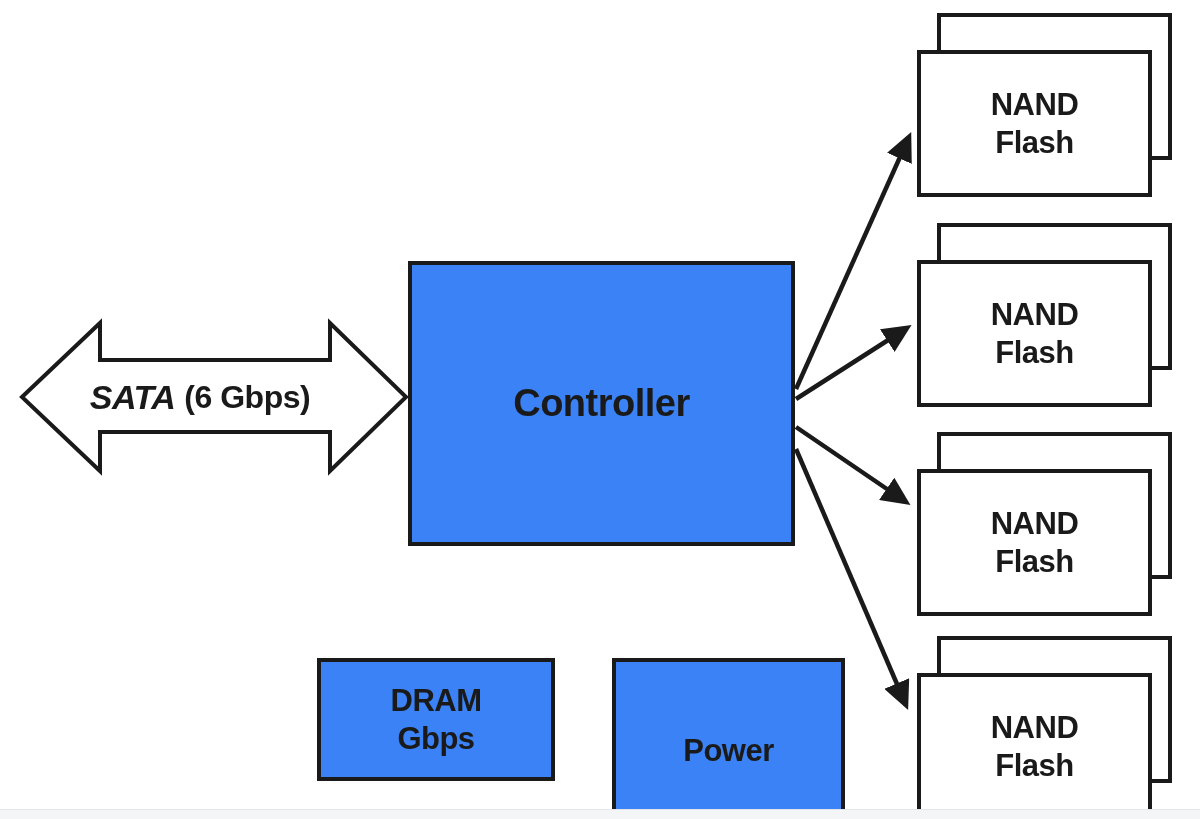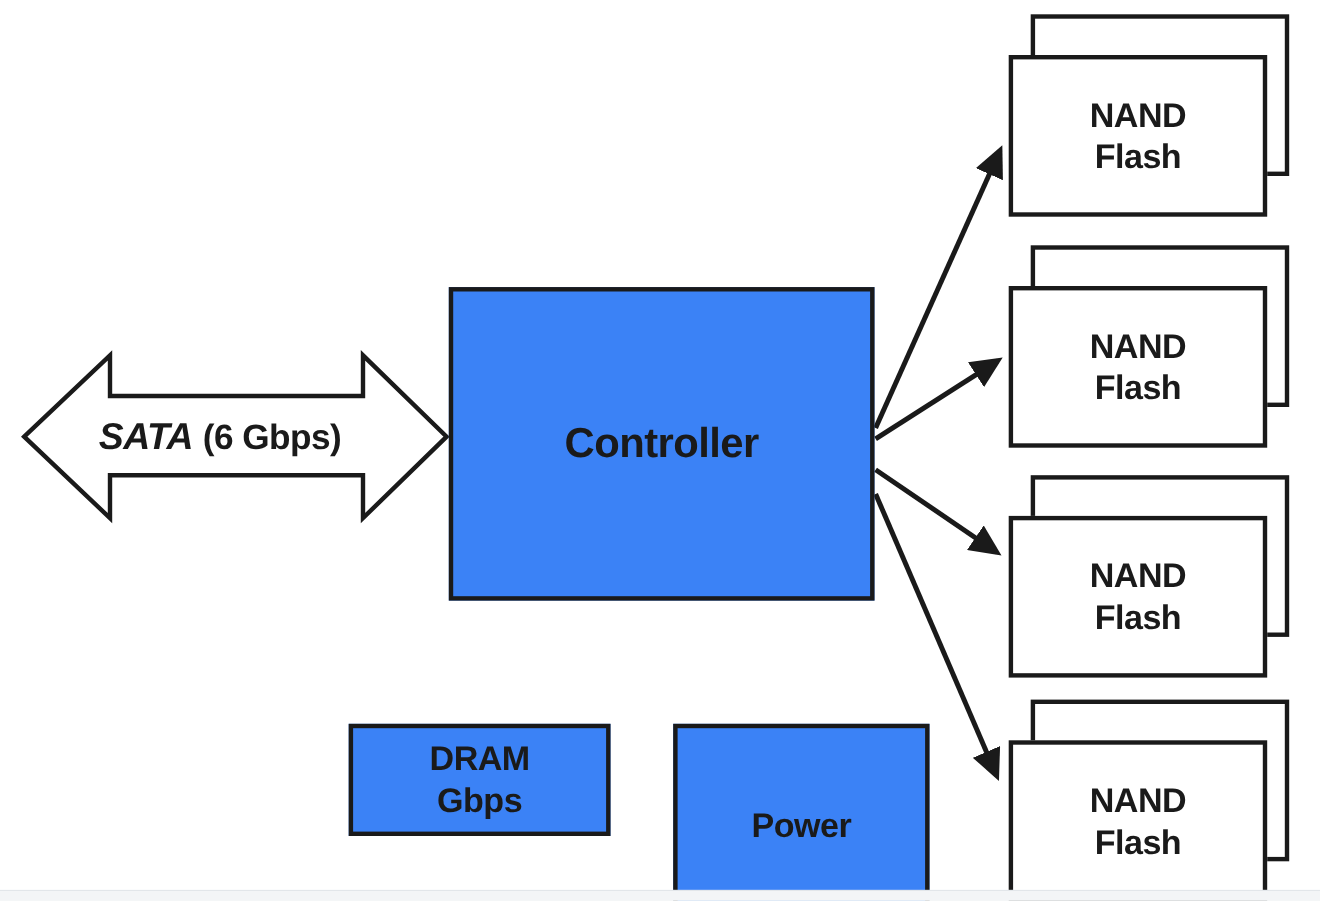--- a/index.html
+++ b/index.html
@@ -130,21 +130,21 @@
     </div>
   </div>
 
   <div class="nand-group" style="left:917px; top:636px;">
     <div class="nand-back"></div>
     <div class="nand-front">
       <span class="label small-label"><span>NAND</span><br><span>Flash</span></span>
     </div>
   </div>
 
-  <div class="box" style="left:317px; top:658px; width:238px; height:102px;">
+  <div class="box" style="left:317px; top:658px; width:238px; height:123px;">
     <span class="label small-label"><span>DRAM</span><br><span>Gbps</span></span>
   </div>
 
   <div class="box" style="left:612px; top:658px; width:233px; height:185px;">
     <span class="label small-label"><span>Power</span><br></span>
   </div>
 
   <div class="page-edge-strip"></div>
 
 </div>

